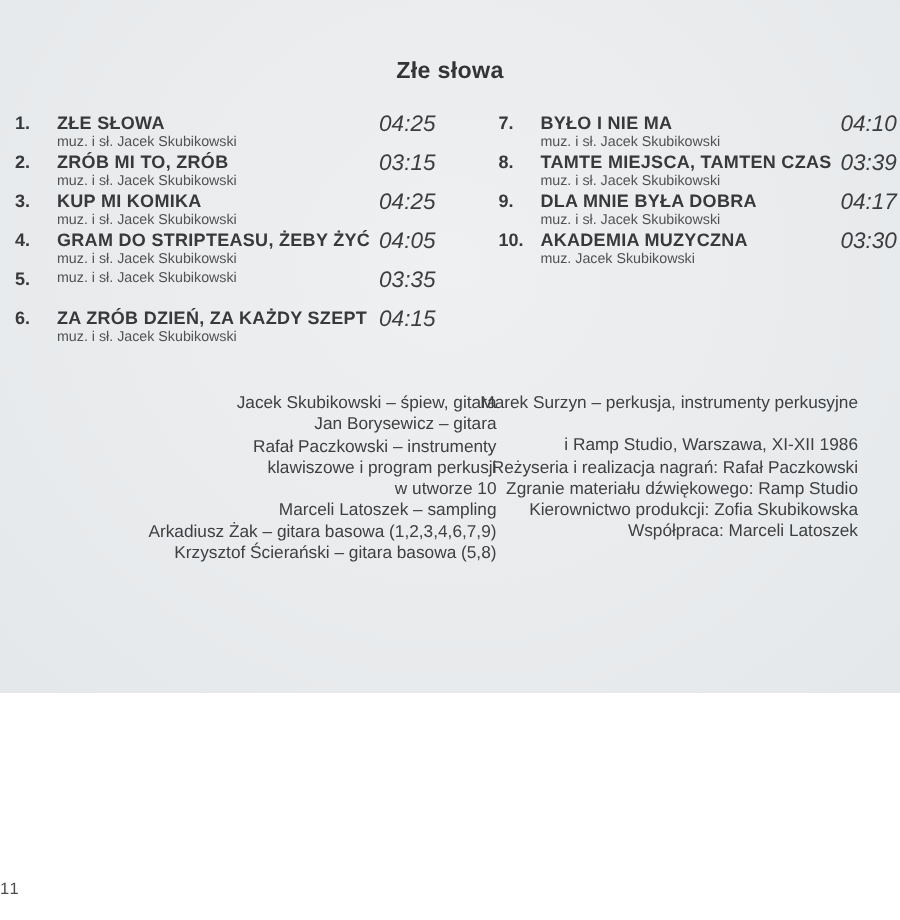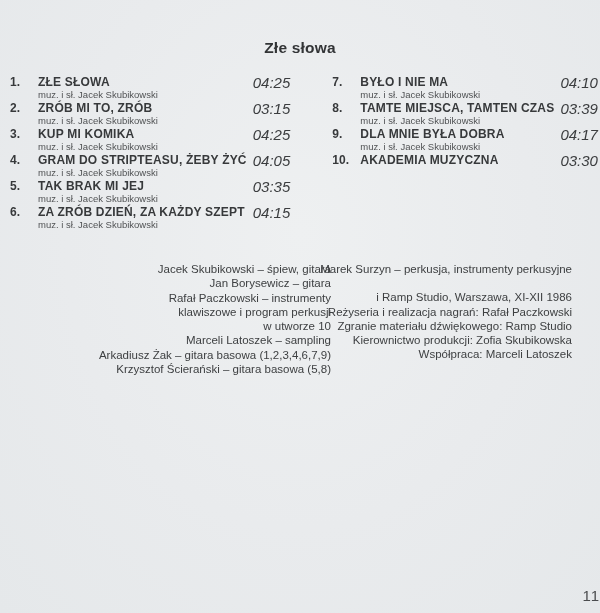--- a/index.html
+++ b/index.html
@@ -8,21 +8,21 @@
   }
   body {
     width: 600px;
     height: 613px;
     font-family: "Liberation Sans", sans-serif;
     overflow: hidden;
   }
   .page {
     position: relative;
     width: 600px;
-    height: 613px;
+    height: 462px;
     background: radial-gradient(ellipse at 50% 38%, #eef0f1 0%, #e9ebed 55%, #e5e8ea 100%);
     color: #3a3c3e;
   }
   .title {
     position: absolute;
     top: 39px;
     left: 0;
     width: 100%;
     margin: 0;
     text-align: center;
@@ -99,22 +99,22 @@
     line-height: 14.3px;
     color: #3e4042;
   }
   .credits-spacer { height: 14px; }
   .cline { white-space: nowrap; }
   .page-number {
     position: absolute;
     top: 587px;
     left: 0;
     width: 100%;
-    text-align: right;
-    font-size: 15px;
+    text-align: left;
+    font-size: 11px;
     letter-spacing: 1px;
     color: #4a4c4e;
   }
 </style>
 </head>
 <body>
 
 <div class="page">
 
   <h1 class="title">Złe słowa</h1>
@@ -150,21 +150,20 @@
         <span class="num">4.</span>
         <span class="info">
           <span class="ttitle">GRAM DO STRIPTEASU, ŻEBY ŻYĆ</span>
           <span class="tcredit">muz. i sł. Jacek Skubikowski</span>
         </span>
         <span class="ttime">04:05</span>
       </div>
       <div class="track">
         <span class="num">5.</span>
         <span class="info">
-          <span class="ttitle">TAK BRAK MI JEJ</span>
           <span class="tcredit">muz. i sł. Jacek Skubikowski</span>
         </span>
         <span class="ttime">03:35</span>
       </div>
       <div class="track">
         <span class="num">6.</span>
         <span class="info">
           <span class="ttitle">ZA ZRÓB DZIEŃ, ZA KAŻDY SZEPT</span>
           <span class="tcredit">muz. i sł. Jacek Skubikowski</span>
         </span>
@@ -194,20 +193,21 @@
         <span class="info">
           <span class="ttitle">DLA MNIE BYŁA DOBRA</span>
           <span class="tcredit">muz. i sł. Jacek Skubikowski</span>
         </span>
         <span class="ttime">04:17</span>
       </div>
       <div class="track">
         <span class="num">10.</span>
         <span class="info">
           <span class="ttitle">AKADEMIA MUZYCZNA</span>
+          <span class="tcredit">muz. Jacek Skubikowski</span>
         </span>
         <span class="ttime">03:30</span>
       </div>
     </div>
 
   </div>
 
   <div class="credits-left">
     <div class="cline">Jacek Skubikowski – śpiew, gitara</div>
     <div class="cline">Jan Borysewicz – gitara</div>

